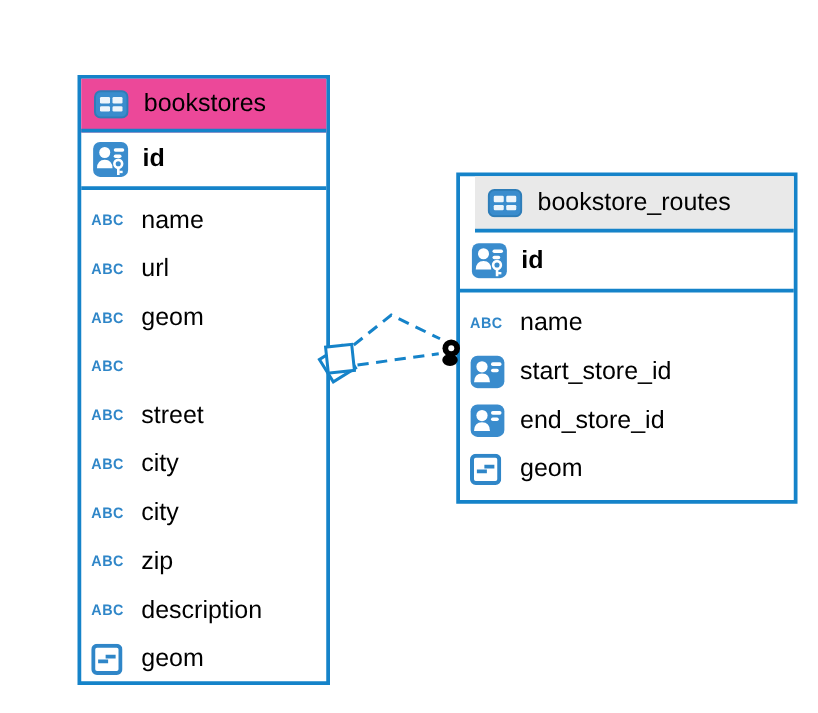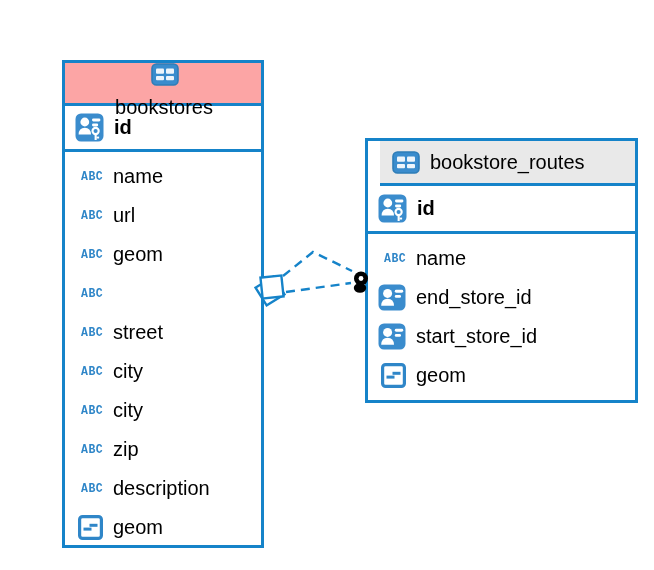--- a/index.html
+++ b/index.html
@@ -20,21 +20,21 @@
   }
   #table-bookstores{left:62px;top:60px;width:202px;height:488px;}
   #table-bookstore-routes{left:365px;top:138px;width:273px;height:265px;}
 
   .entity-header{
     display:flex;align-items:center;gap:10px;
     padding:0 8px 0 10px;
     border-bottom:3px solid #1583c9;
     height:40px;
   }
-  #table-bookstores .entity-header{background:#fca5a5;flex-direction:column;}
+  #table-bookstores .entity-header{background:#ec4899;}
   #table-bookstore-routes .entity-header{background:#e9e9e9;height:42px;margin-left:12px;}
 
   .entity-title{font-size:20px;font-weight:400;white-space:nowrap;}
 
   .pk-row{
     display:flex;align-items:center;gap:10px;
     padding:0 4px 0 9px;
     border-bottom:3px solid #1583c9;
     height:43px;
     font-weight:700;font-size:20px;
@@ -43,21 +43,21 @@
 
   .col-list{padding-top:5px;}
   .col-row{
     display:flex;align-items:center;gap:10px;
     padding:0 8px;
     height:39px;
     font-size:20px;
   }
   .icon-cell{
     width:30px;min-width:30px;
-    display:flex;align-items:center;justify-content:flex-end;font-family:Liberation Mono, monospace;
+    display:flex;align-items:center;justify-content:flex-start;
   }
   .abc-glyph{
     font-size:11.5px;font-weight:800;letter-spacing:.4px;
     color:#2f86c8;
     transform:scaleY(1.05);
   }
   .rel-overlay{position:absolute;inset:0;z-index:3;pointer-events:none;}
   .rel-line{stroke:#1583c9;stroke-width:2.4;fill:none;stroke-dasharray:9 6;pointer-events:stroke;}
 </style>
 </head>
@@ -202,33 +202,33 @@
       <div class="col-row">
         <span class="icon-cell">
           <svg width="28" height="27" viewBox="0 0 28 27">
             <rect x="0.5" y="0.5" width="27" height="26" rx="5.5" fill="#3a8ccd"></rect>
             <circle cx="9.6" cy="9.4" r="4.5" fill="#fff"></circle>
             <path d="M3.2 21.8 q0.2 -7 6.4 -7 q6.2 0 6.4 7 z" fill="#fff"></path>
             <rect x="16.8" y="5.8" width="8.4" height="2.9" rx="1.4" fill="#fff"></rect>
             <rect x="16.8" y="10.9" width="6.2" height="2.9" rx="1.4" fill="#fff"></rect>
           </svg>
         </span>
-        <span>end_store_id</span>
+        <span>start_store_id</span>
       </div>
       <div class="col-row">
         <span class="icon-cell">
           <svg width="28" height="27" viewBox="0 0 28 27">
             <rect x="0.5" y="0.5" width="27" height="26" rx="5.5" fill="#3a8ccd"></rect>
             <circle cx="9.6" cy="9.4" r="4.5" fill="#fff"></circle>
             <path d="M3.2 21.8 q0.2 -7 6.4 -7 q6.2 0 6.4 7 z" fill="#fff"></path>
             <rect x="16.8" y="5.8" width="8.4" height="2.9" rx="1.4" fill="#fff"></rect>
             <rect x="16.8" y="10.9" width="6.2" height="2.9" rx="1.4" fill="#fff"></rect>
           </svg>
         </span>
-        <span>start_store_id</span>
+        <span>end_store_id</span>
       </div>
       <div class="col-row">
         <span class="icon-cell">
           <svg width="25" height="25" viewBox="0 0 25 25">
             <rect x="1.6" y="1.6" width="21.8" height="21.8" rx="3" fill="#fff" stroke="#2f86c8" stroke-width="3.2"></rect>
             <rect x="11.5" y="8.8" width="8" height="3" fill="#2f86c8"></rect>
             <rect x="5.5" y="12.6" width="8" height="3" fill="#2f86c8"></rect>
           </svg>
         </span>
         <span>geom</span>

